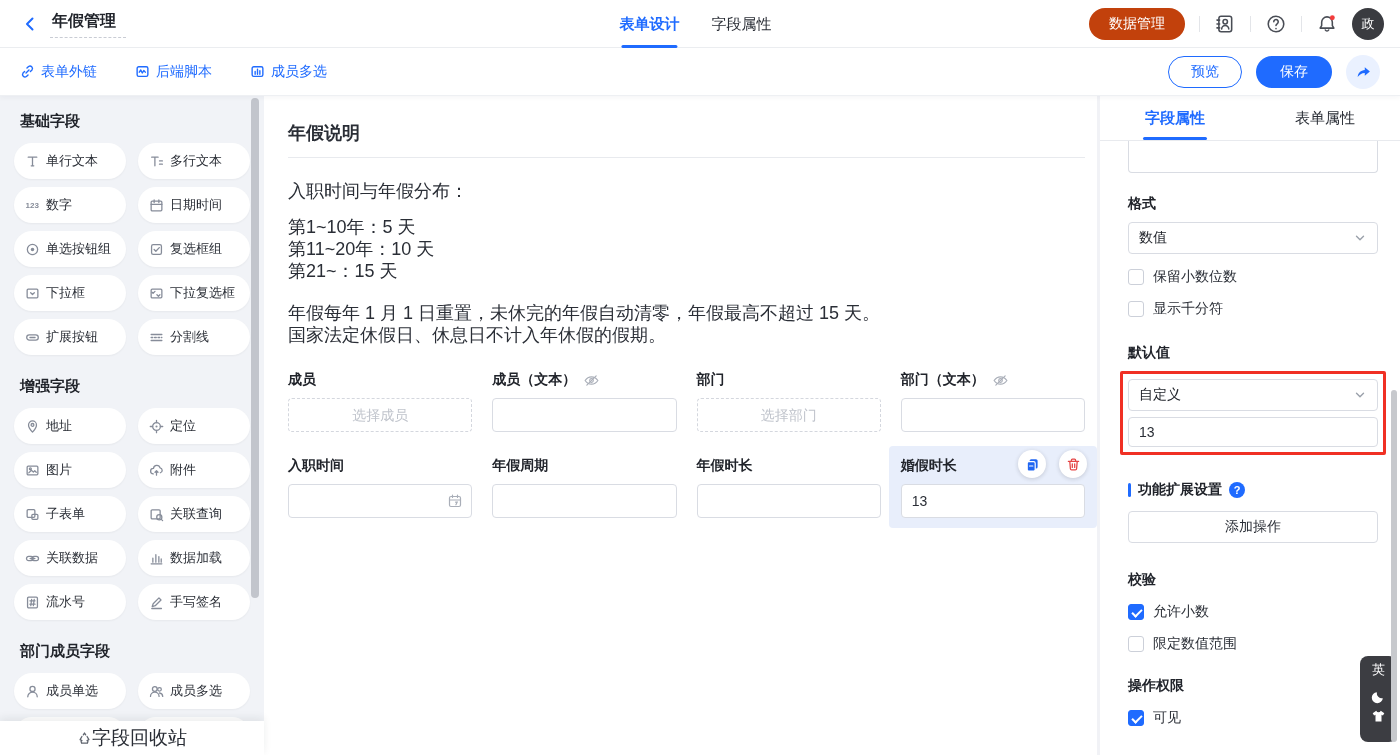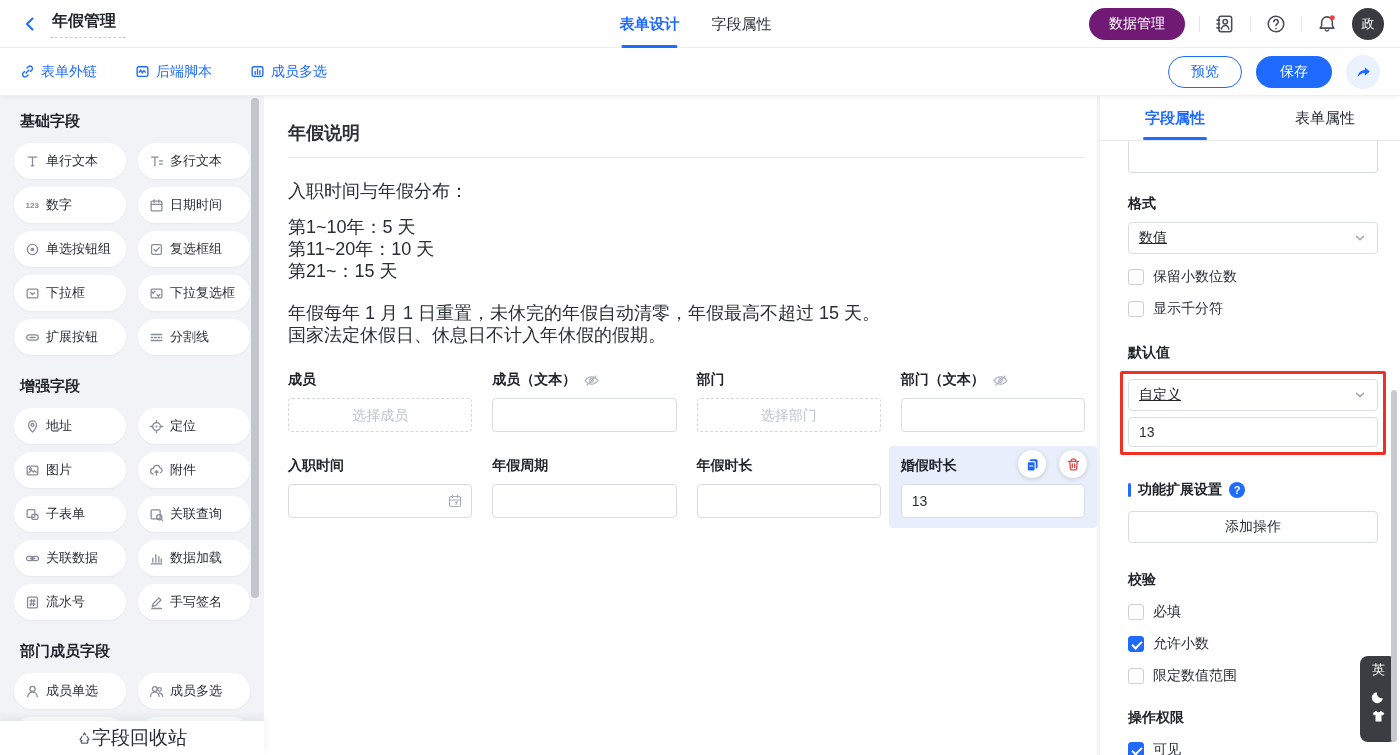--- a/index.html
+++ b/index.html
@@ -8,21 +8,21 @@
 
   
   .header { position:absolute; top:0; left:0; right:0; height:48px; background:#fff; border-bottom:1px solid #ebedf0; display:flex; align-items:center; padding:0 16px; z-index:30; }
   .back-btn { width:28px; height:28px; display:flex; align-items:center; justify-content:center; cursor:pointer; }
   .page-title { font-size:16px; font-weight:bold; margin-left:6px; border-bottom:1px dashed #c9ccd4; padding:2px 10px 5px 2px; }
   .header-tabs { position:absolute; left:50%; top:0; transform:translateX(-53%); height:48px; display:flex; gap:32px; }
   .h-tab { height:48px; display:flex; align-items:center; font-size:15px; color:#2a2e36; position:relative; cursor:pointer; }
   .h-tab.active { color:#1f6bff; font-weight:bold; }
   .h-tab.active::after { content:""; position:absolute; left:50%; transform:translateX(-50%); bottom:0; width:56px; height:3px; background:#1f6bff; border-radius:2px; }
   .header-right { margin-left:auto; display:flex; align-items:center; gap:14px; }
-  .green-btn { background:#701a75; color:#fff; border:none; height:32px; padding:0 20px; border-radius:16px; font-size:14px; cursor:pointer; }
+  .green-btn { background:#c2410c; color:#fff; border:none; height:32px; padding:0 20px; border-radius:16px; font-size:14px; cursor:pointer; }
   .v-div { width:1px; height:16px; background:#e3e5e9; }
   .hicon { width:22px; height:22px; position:relative; cursor:pointer; display:flex; align-items:center; justify-content:center; }
   .hi { width:20px; height:20px; stroke:#494d55; fill:none; stroke-width:1.4; stroke-linecap:round; stroke-linejoin:round; }
   .avatar { width:32px; height:32px; border-radius:50%; background:#3a3b40; color:#fff; display:flex; align-items:center; justify-content:center; font-size:13px; cursor:pointer; }
 
   
   .toolbar { position:absolute; top:48px; left:0; right:0; height:48px; background:#fff; border-bottom:1px solid #eef0f3; box-shadow:0 2px 5px rgba(31,35,41,.04); display:flex; align-items:center; padding:0 20px; z-index:25; }
   .tb-link { display:flex; align-items:center; gap:6px; color:#1f6bff; font-size:14px; margin-right:38px; cursor:pointer; }
   .bi { width:15px; height:15px; stroke:#1f6bff; fill:none; stroke-width:1.3; stroke-linecap:round; stroke-linejoin:round; }
   .tb-right { margin-left:auto; display:flex; align-items:center; gap:14px; }
@@ -62,21 +62,21 @@
   .act-btn { width:28px; height:28px; border-radius:50%; background:#fff; border:none; box-shadow:0 1px 4px rgba(31,35,41,.18); display:flex; align-items:center; justify-content:center; cursor:pointer; }
 
   
   .panel { position:absolute; top:96px; left:1100px; width:300px; bottom:0; background:#fff; padding:0 22px 0 28px; overflow:hidden; }
   .p-tabs { display:flex; height:45px; border-bottom:1px solid #e8eaee; margin:0 -22px 0 -28px; }
   .p-tab { flex:1; display:flex; align-items:center; justify-content:center; font-size:15px; color:#2a2e36; position:relative; cursor:pointer; }
   .p-tab.active { color:#1f6bff; font-weight:bold; }
   .p-tab.active::after { content:""; position:absolute; bottom:0; left:50%; transform:translateX(-50%); width:64px; height:3px; background:#1f6bff; border-radius:2px; }
   .p-top-input { height:32px; border:1px solid #d9dce3; border-top:none; border-radius:0 0 4px 4px; }
   .p-label { font-size:14px; font-weight:bold; margin:22px 0 9px; }
-  .p-select { height:32px; border:1px solid #d9dce3; border-radius:4px; display:flex; align-items:center; justify-content:space-between; padding:0 10px; font-size:14px; cursor:pointer; background:#fff;text-decoration:underline; }
+  .p-select { height:32px; border:1px solid #d9dce3; border-radius:4px; display:flex; align-items:center; justify-content:space-between; padding:0 10px; font-size:14px; cursor:pointer; background:#fff; }
   .chev { width:14px; height:14px; stroke:#9aa0aa; fill:none; stroke-width:1.4; stroke-linecap:round; stroke-linejoin:round; }
   .cb-row { display:flex; align-items:center; gap:9px; margin-top:14px; font-size:14px; color:#2a2e36; cursor:pointer; }
   .cb { width:16px; height:16px; border:1.5px solid #ccd0d9; border-radius:3px; background:#fff; position:relative; flex:none; }
   .cb.checked { background:#1f6bff; border-color:#1f6bff; }
   .cb.checked::after { content:""; position:absolute; left:4.5px; top:1.5px; width:4px; height:8px; border-right:2px solid #fff; border-bottom:2px solid #fff; transform:rotate(45deg); }
   .red-box { border:3px solid #f03024; border-radius:2px; padding:5px; margin:0 -8px; }
   .red-box .p-select { margin-bottom:6px; }
   .p-input { width:100%; height:30px; border:1px solid #d9dce3; border-radius:4px; font-size:14px; padding:0 10px; outline:none; font-family:inherit; color:#2a2e36; }
   .ext-row { display:flex; align-items:center; gap:7px; margin-top:26px; }
   .blue-bar { width:3px; height:14px; background:#1f6bff; border-radius:2px; }
@@ -491,24 +491,20 @@
 
   <div class="ext-row">
     <span class="blue-bar"></span>
     <span class="ext-title">功能扩展设置</span>
     <span class="q-circle">?</span>
   </div>
   <button class="add-btn">添加操作</button>
 
   <div class="p-label mt-lg">校验</div>
   <div class="cb-row">
-    <span class="cb"></span>
-    <span>必填</span>
-  </div>
-  <div class="cb-row">
     <span class="cb checked"></span>
     <span>允许小数</span>
   </div>
   <div class="cb-row">
     <span class="cb"></span>
     <span>限定数值范围</span>
   </div>
 
   <div class="p-label" style="margin-top:24px">操作权限</div>
   <div class="cb-row">

